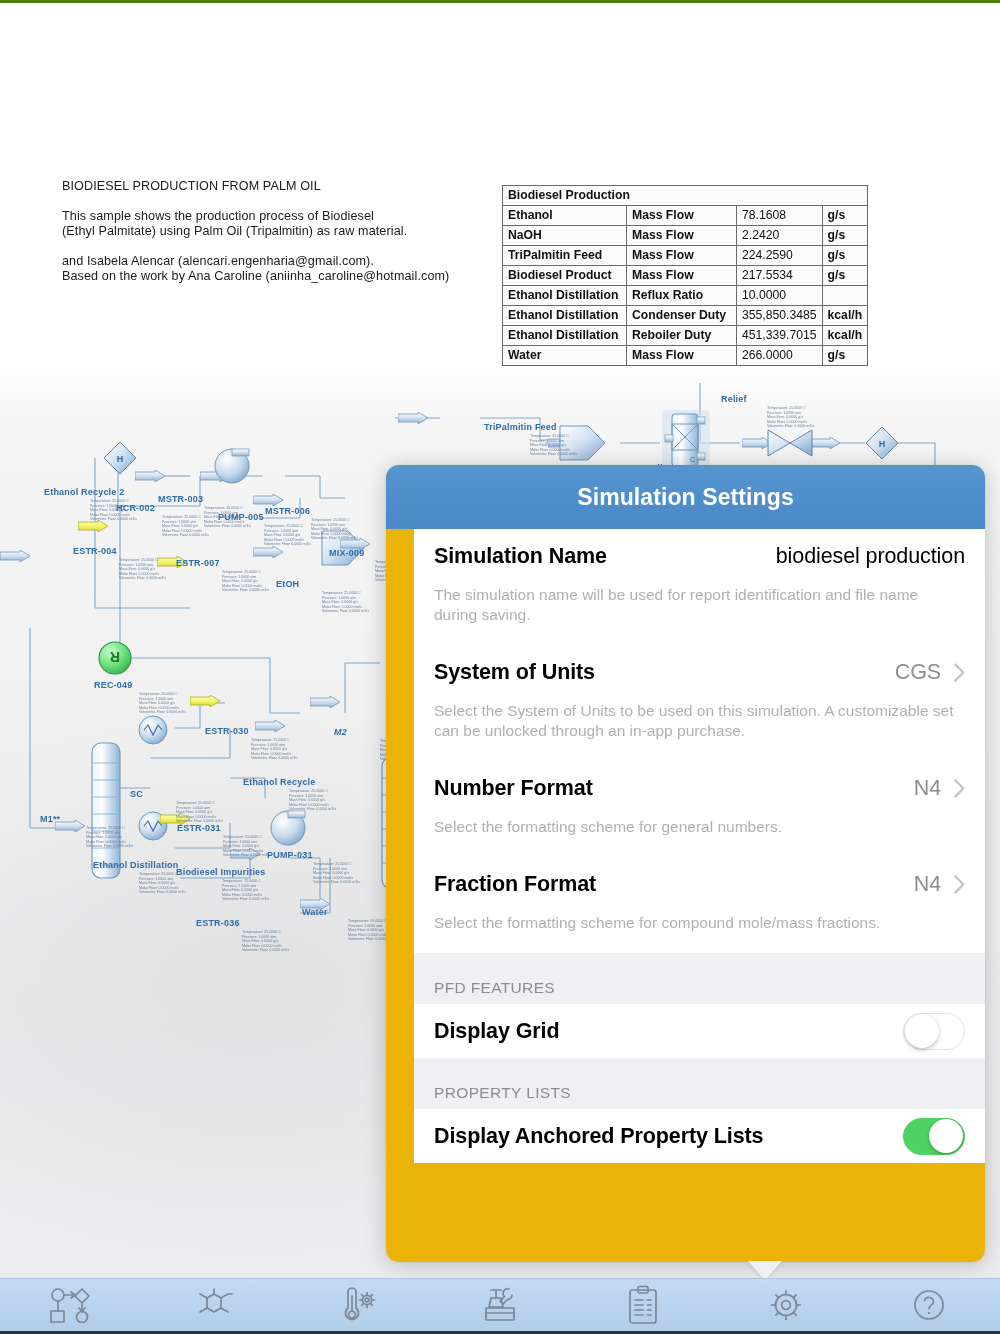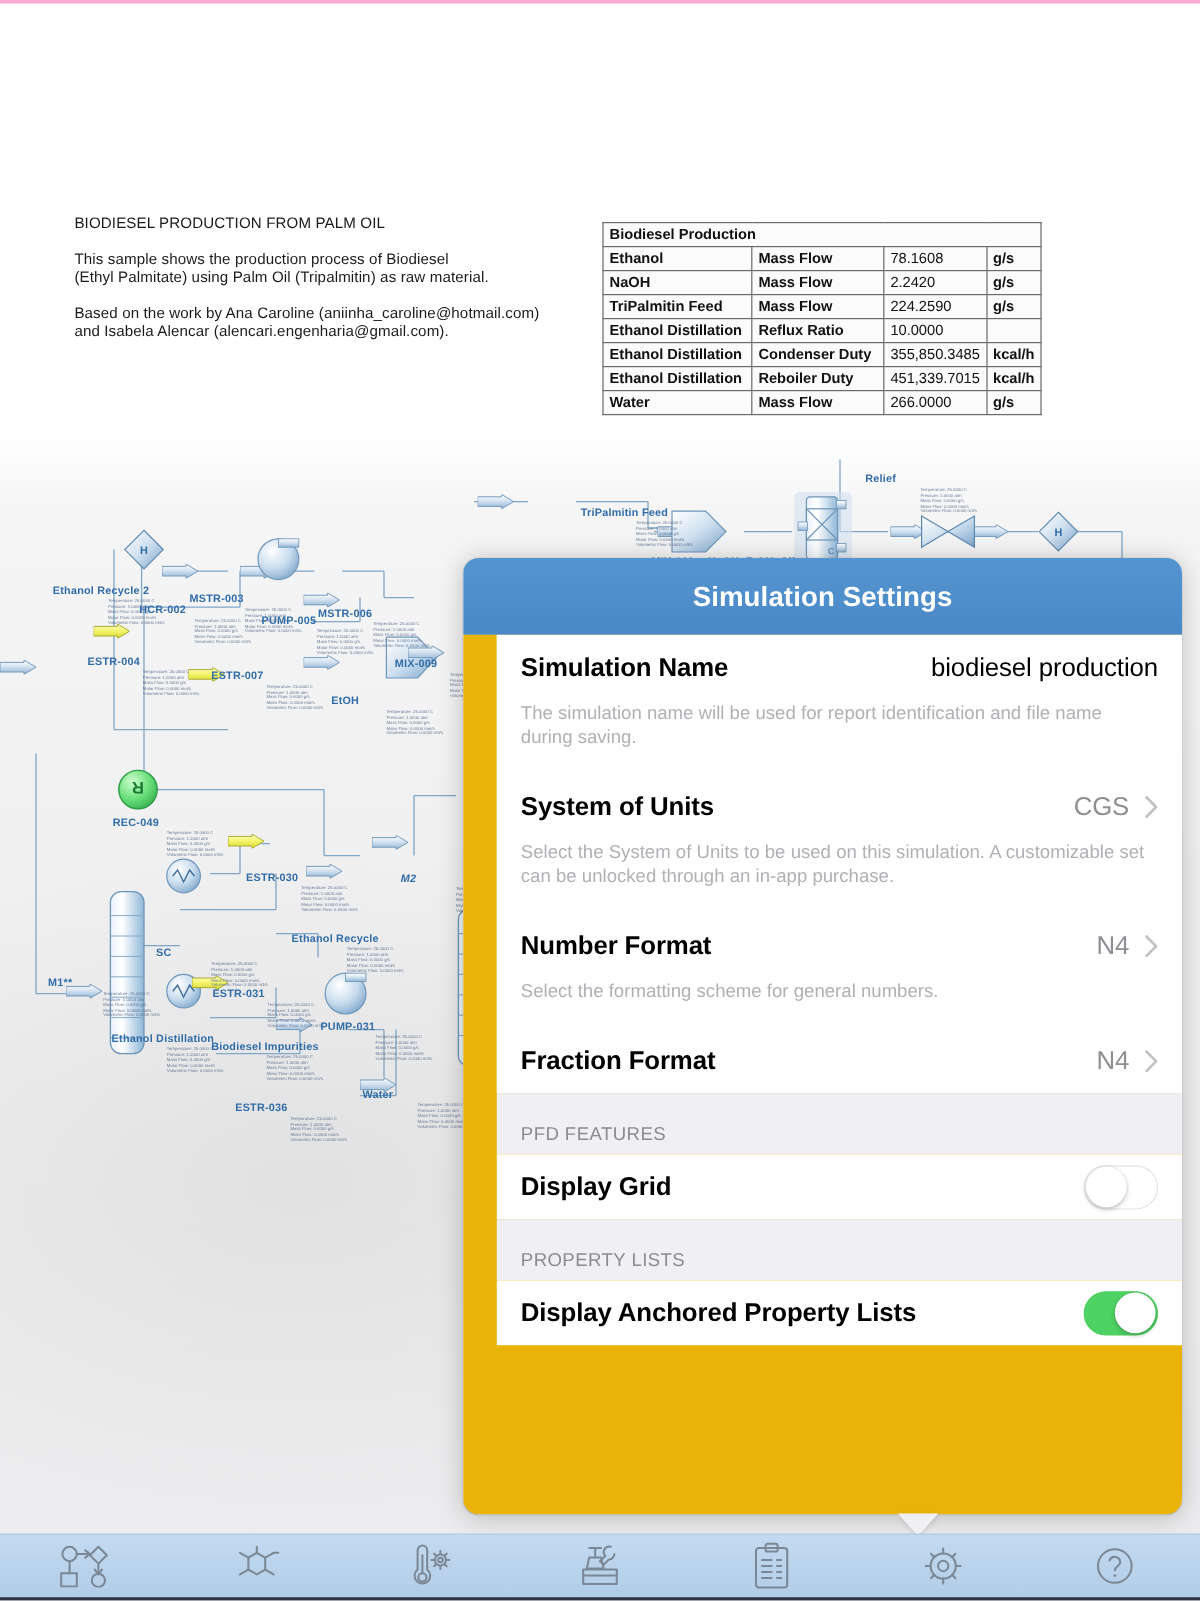--- a/index.html
+++ b/index.html
@@ -6,21 +6,21 @@
   html, body {
     width: 1000px; height: 1334px;
     font-family: "Liberation Sans", sans-serif;
     background: #ffffff;
     overflow: hidden;
   }
   #app {
     position: relative;
     width: 1000px; height: 1334px;
     background: #ffffff;
-    border-top: 3px solid #f9a8d4;
+    border-top: 3px solid #4d7c0f;
     overflow: hidden;
   }
 
   
   #doc-canvas {
     position: absolute; left: 0; top: 0; width: 1000px; height: 1285px;
     background: #ffffff;
     overflow: hidden;
   }
   
@@ -176,22 +176,22 @@
     <div class="pfd-wash"></div>
     <div class="pfd-wash2"></div>
 
     <div id="doc-text">
       <div class="ttl">BIODIESEL PRODUCTION FROM PALM OIL</div>
       <div class="para">
         <div>This sample shows the production process of Biodiesel</div>
         <div>(Ethyl Palmitate) using Palm Oil (Tripalmitin) as raw material.</div>
       </div>
       <div class="para">
+        <div> and Isabela Alencar (alencari.engenharia@gmail.com).</div>
         <div>Based on the work by Ana Caroline (aniinha_caroline@hotmail.com)</div>
-        <div> and Isabela Alencar (alencari.engenharia@gmail.com).</div>
       </div>
     </div>
 
     <table id="summary-table">
       <tbody id="summary-table-body">
           <tr class="head">
             <td class="bold" colspan="4">Biodiesel Production</td>
           </tr>
           <tr>
             <td class="bold c0">Ethanol</td>
@@ -202,20 +202,26 @@
           <tr>
             <td class="bold c0">NaOH</td>
             <td class="bold c1">Mass Flow</td>
             <td class="c2">2.2420</td>
             <td class="bold c3">g/s</td>
           </tr>
           <tr>
             <td class="bold c0">TriPalmitin Feed</td>
             <td class="bold c1">Mass Flow</td>
             <td class="c2">224.2590</td>
+            <td class="bold c3">g/s</td>
+          </tr>
+          <tr>
+            <td class="bold c0">Biodiesel Product</td>
+            <td class="bold c1">Mass Flow</td>
+            <td class="c2">217.5534</td>
             <td class="bold c3">g/s</td>
           </tr>
           <tr>
             <td class="bold c0">Ethanol Distillation</td>
             <td class="bold c1">Reflux Ratio</td>
             <td class="c2">10.0000</td>
             <td class="bold c3"></td>
           </tr>
           <tr>
             <td class="bold c0">Ethanol Distillation</td>
@@ -570,20 +576,21 @@
           <div class="hint">Select the formatting scheme for general numbers.</div>
           <div class="row">
             <span class="label">Fraction Format</span>
             <span class="right">
               <span class="value grey">N4</span>
               <svg class="chev" viewBox="0 0 11 19">
                 <path d="M1.4 1.4 L9.4 9.5 L1.4 17.6"></path>
               </svg>
             </span>
           </div>
+          <div class="hint">Select the formatting scheme for compound mole/mass fractions.</div>
         </div>
         <div class="section-head">PFD FEATURES</div>
         <div class="group">
           <div class="row">
             <span class="label">Display Grid</span>
             <span class="toggle off">
               <span class="track"></span>
               <span class="knob"></span>
             </span>
           </div>

